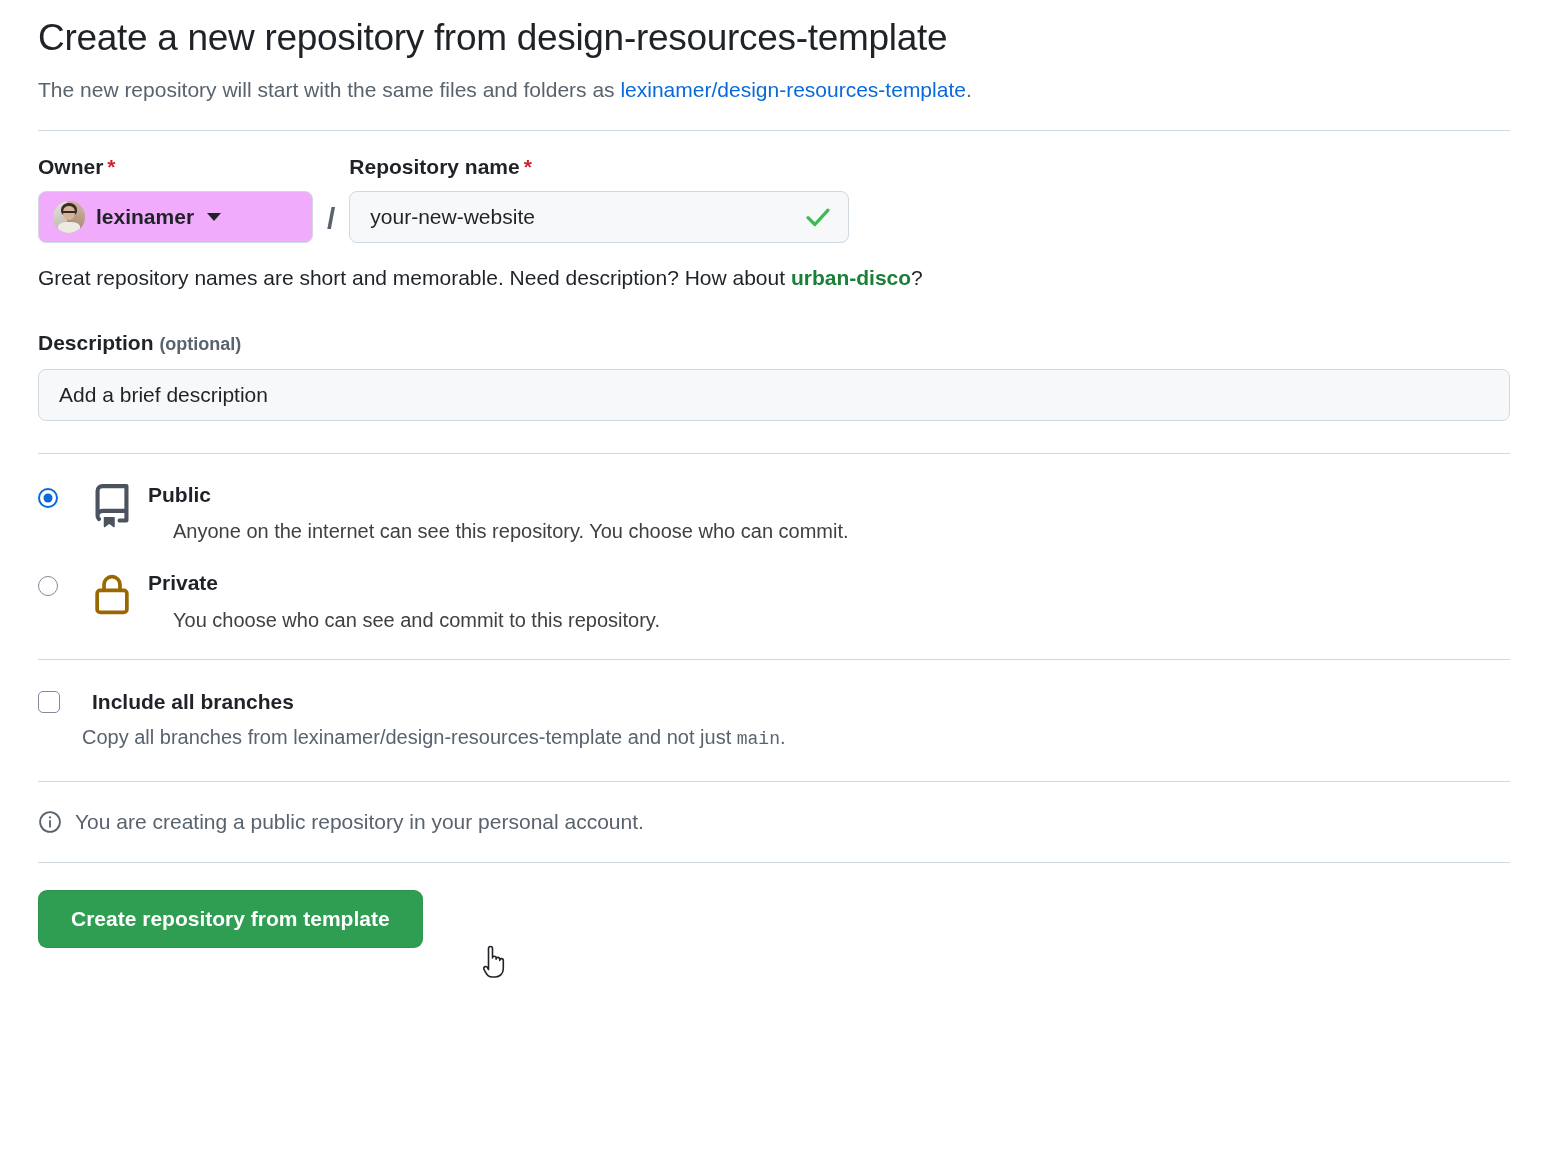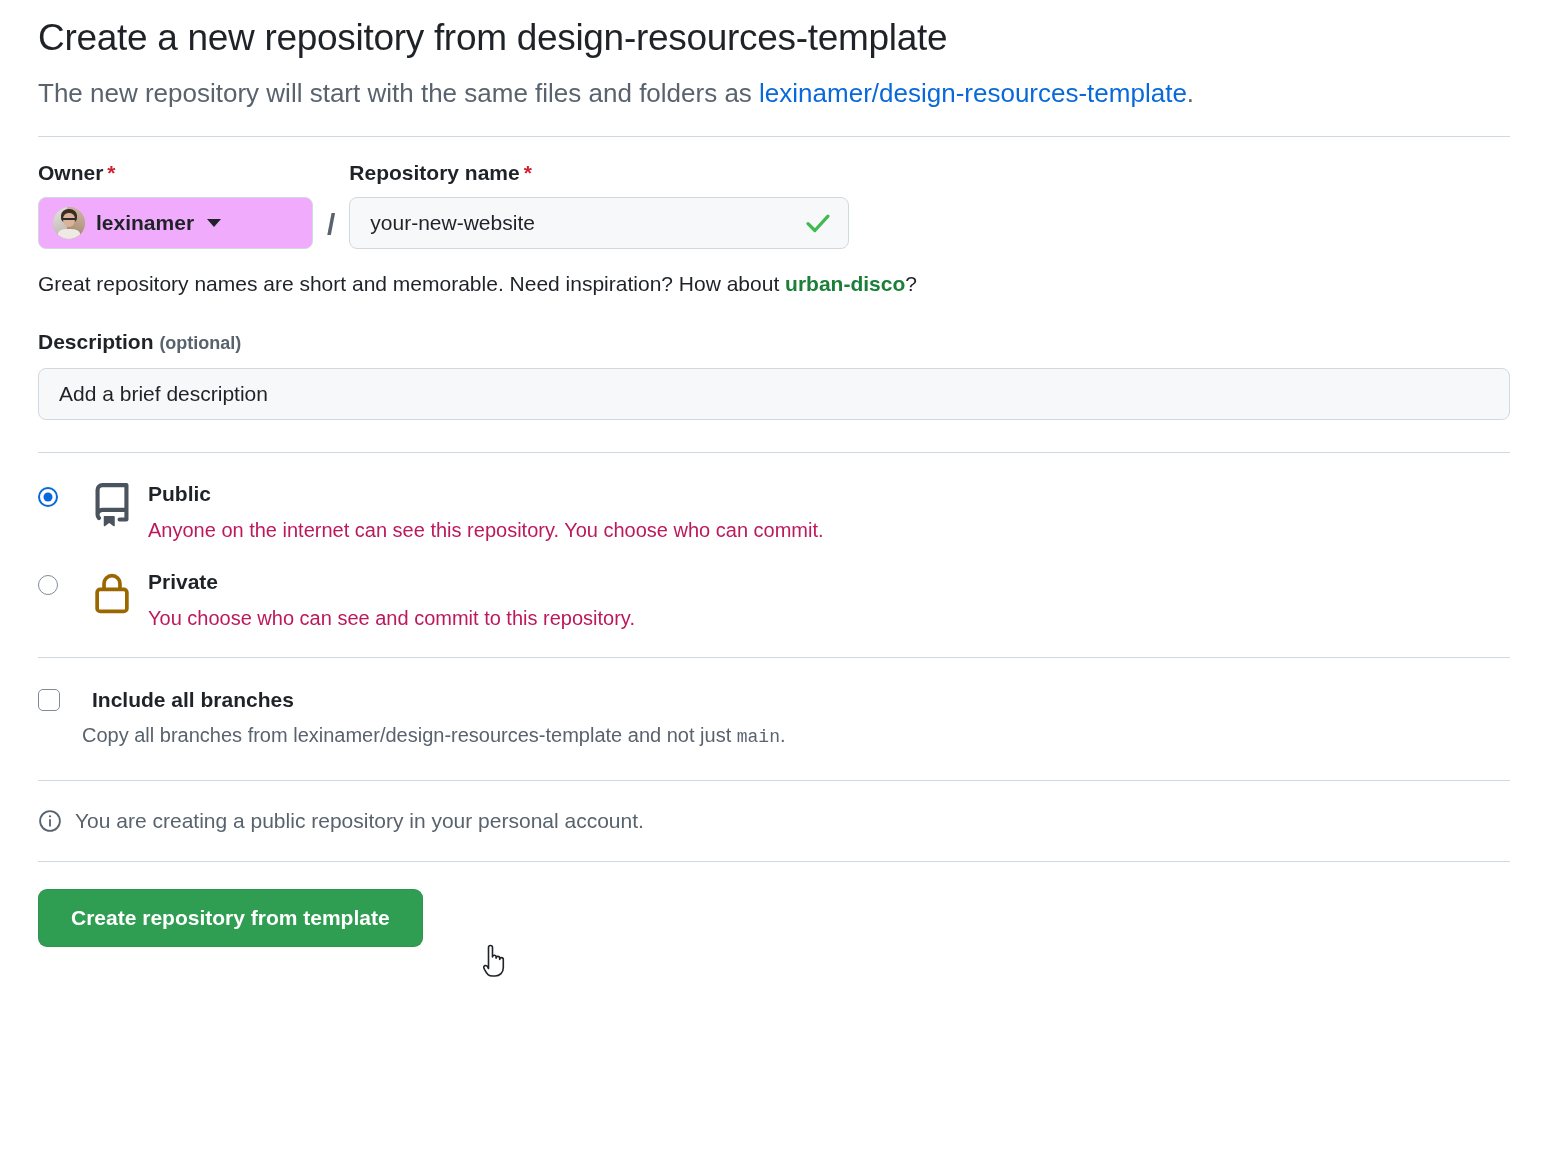--- a/index.html
+++ b/index.html
@@ -20,21 +20,21 @@
   
   .page-title {
     font-size: 37px;
     font-weight: 400;
     letter-spacing: -0.3px;
     line-height: 1.2;
     margin: 16px 0 16px 0;
     color: #1f2328;
   }
   .subtitle {
-    font-size: 26px;
+    font-size: 21px;
     color: #59636e;
     margin-top: 14px;
     line-height: 1.35;
   }
   .subtitle a {
     color: #0969da;
     text-decoration: none;
   }
   .divider {
     height: 1px;
@@ -135,21 +135,21 @@
 
   .hint {
     font-size: 21px;
     color: #1f2328;
     margin-top: 21px;
     line-height: 1.3;
   }
   .hint .suggest { color: #1a7f37; font-weight: 700; }
 
   
-  .desc-section { margin-top: 32px; }
+  .desc-section { margin-top: 40px; }
   .desc-input {
     display: block;
     width: 1472px;
     height: 52px;
     margin-top: 14px;
     border: 1px solid #d1d9e0;
     border-radius: 8px;
     background: #f6f8fa;
     font-family: "Liberation Sans", sans-serif;
     font-size: 21px;
@@ -201,23 +201,24 @@
   .vis-text { margin-left: 12px; }
   .vis-title {
     font-size: 21px;
     font-weight: 700;
     color: #1f2328;
     line-height: 1.25;
     margin-top: 32px;
   }
   .vis-desc {
     font-size: 20px;
-    color: #be185d;
+    color: #404040;
     margin-top: 10px;
     line-height: 1.3;
+    margin-left: 25px;
   }
 
   .divider-3 { margin-top: 24px; }
 
   
   .branch-section { margin-top: 30px; }
   .branch-head {
     display: flex;
     align-items: center;
     gap: 32px;
@@ -328,21 +329,21 @@
         <span class="check-icon">
           <svg width="30" height="30" viewBox="0 0 24 24" fill="none">
             <path d="M4 12.5 L9.5 18 L20 6.5" stroke="#3fb950" stroke-width="2.6" stroke-linecap="round" stroke-linejoin="round"></path>
           </svg>
         </span>
       </div>
     </div>
   </div>
 
   <div class="hint">
-    <span>Great repository names are short and memorable. Need inspiration? How about </span><span class="suggest">urban-disco</span><span>?</span>
+    <span>Great repository names are short and memorable. Need description? How about </span><span class="suggest">urban-disco</span><span>?</span>
   </div>
 
   <div class="desc-section">
     <span class="field-label">
       <span>Description</span>
       <span style="font-size:18px;font-weight:700;color:#59636e;">(optional)</span>
     </span>
     <input class="desc-input" type="text" placeholder="Add a brief description" style="">
   </div>
 

